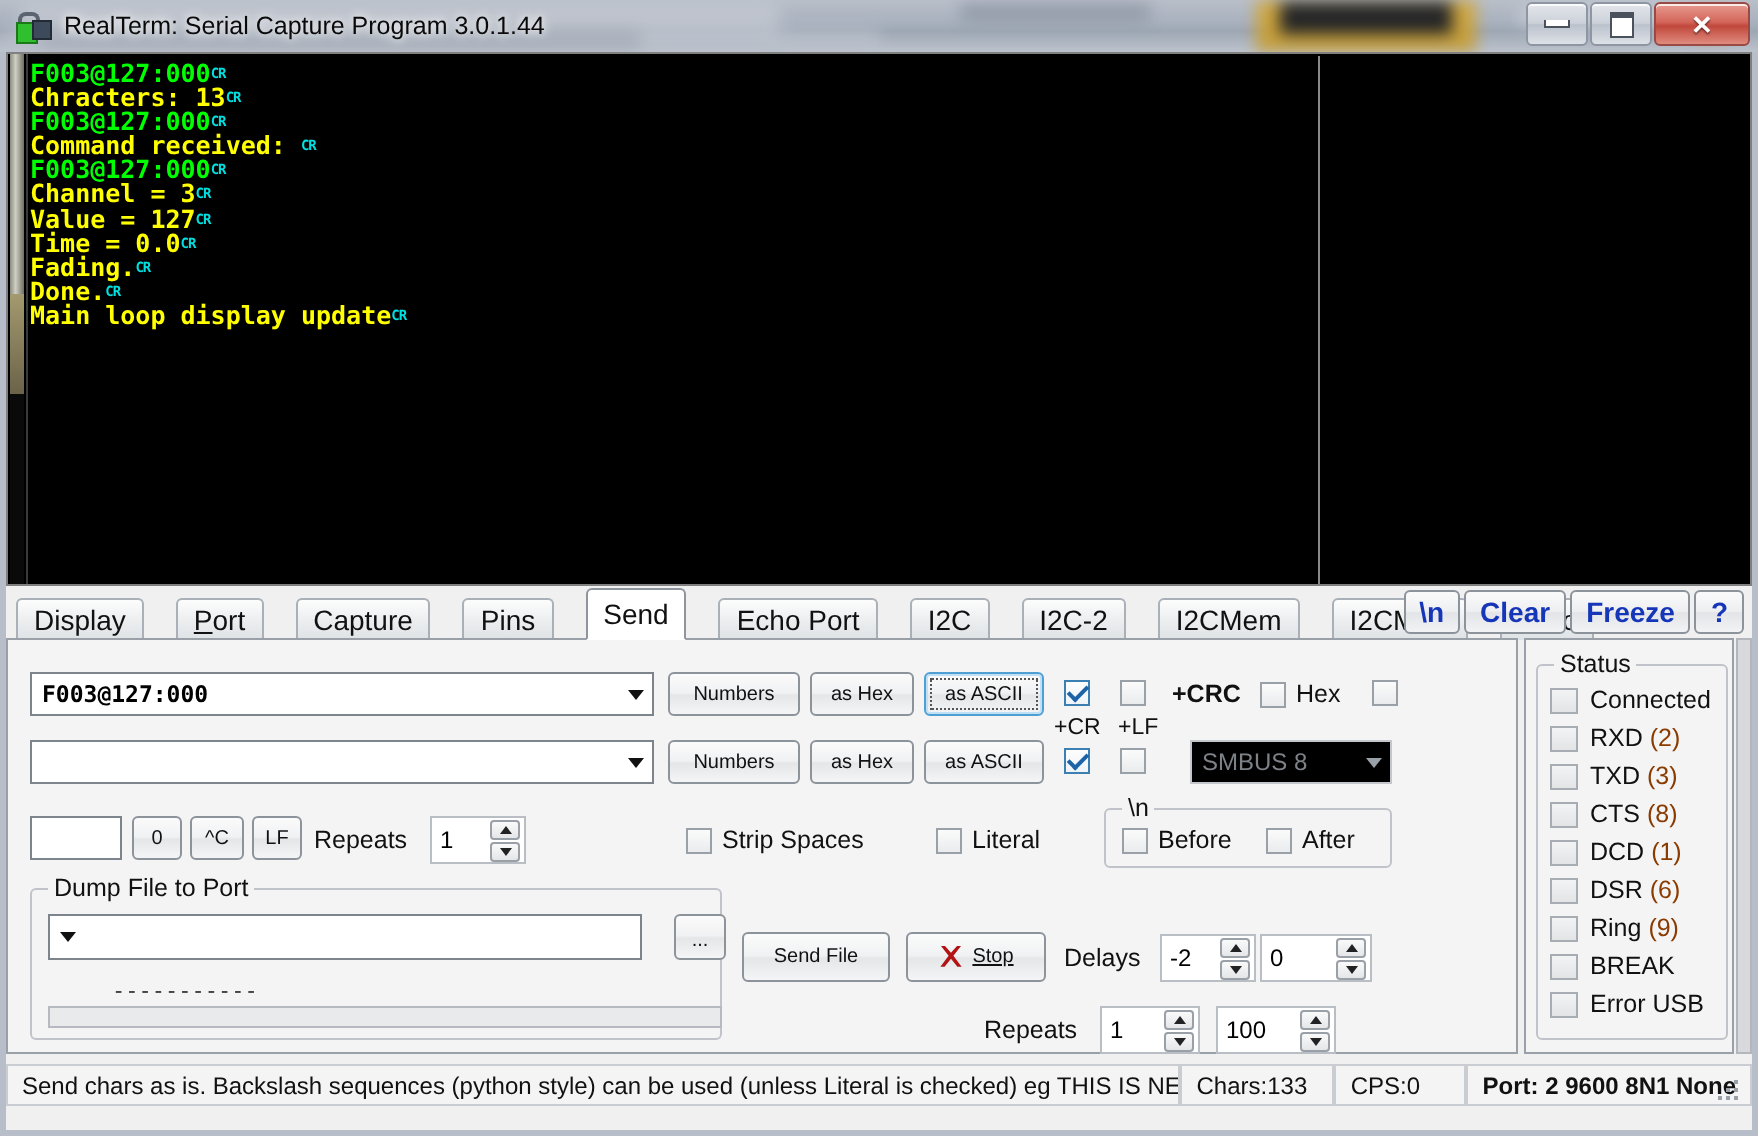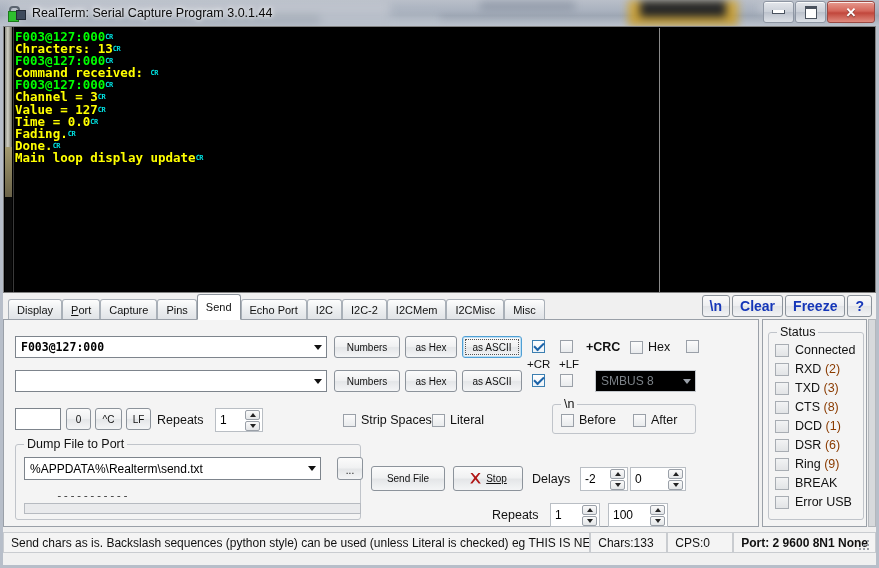--- a/index.html
+++ b/index.html
@@ -87,25 +87,25 @@
   .cr{
     display:inline-block;color:#00e0e0;font-size:7px;font-weight:bold;
     vertical-align:2px;letter-spacing:-.5px;font-family:"DejaVu Sans Mono",monospace;
   }
   .colmark{position:absolute;left:655px;top:1px;width:1px;height:264px;background:#8a8a8a;}
 
   
   .tabbar{position:absolute;left:3px;top:294px;width:873px;height:26px;}
   .tabs{position:absolute;left:5px;top:0;display:flex;align-items:flex-end;height:26px;}
   .tab{
-    height:21px;line-height:21px;padding:0 8px;margin-right:0px;
+    height:21px;line-height:21px;padding:0 8px;margin-right:16px;
     background:linear-gradient(180deg,#fdfdfd 0%,#eceef0 50%,#dfe2e6 100%);
     border:1px solid #a9b0b8;border-bottom:none;
     border-radius:3px 3px 0 0;
-    font-size:11px;color:#111;white-space:nowrap;box-sizing:border-box;
+    font-size:14px;color:#111;white-space:nowrap;box-sizing:border-box;
   }
   .tab.active{
     height:26px;line-height:25px;background:#fff;border-color:#8e959d;
     border-bottom:1px solid #fff;z-index:3;position:relative;font-weight:normal;
   }
   .tab u{text-decoration:underline;}
   .topbtns{position:absolute;right:4px;top:1px;display:flex;gap:2px;}
   .topbtn{
     height:22px;line-height:20px;padding:0 7px;
     background:linear-gradient(180deg,#fafafa 0%,#eeefF1 48%,#e2e4e7 52%,#f2f3f5 100%);
@@ -367,21 +367,21 @@
           <div class="sbtn">
             <i class="sdn"></i>
           </div>
         </div>
     </div>
 
     <div class="cbx" style="left:339px;top:93px;">
       <div class="box"></div>
       <div class="lbl">Strip Spaces</div>
     </div>
-    <div class="cbx" style="left:428px;top:93px;">
+    <div class="cbx" style="left:464px;top:93px;">
       <div class="box"></div>
       <div class="lbl">Literal</div>
     </div>
 
     <div class="grp" style="left:548px;top:84px;width:144px;height:30px;">
       <div class="cap">\n</div>
       <div class="cbx" style="left:8px;top:8px;">
         <div class="box"></div>
         <div class="lbl">Before</div>
       </div>
@@ -389,21 +389,20 @@
         <div class="box"></div>
         <div class="lbl">After</div>
       </div>
     </div>
 
     <div class="grp" style="left:11px;top:124px;width:346px;height:76px;">
       <div class="cap">
         <span>Dump File to Port</span>
       </div>
       <div class="combo" style="left:8px;top:12px;width:297px;height:23px;">
-        <div class="val">%APPDATA%\Realterm\send.txt</div>
         <div class="arrow">
             <div class="caret"></div>
           </div>
       </div>
       <div class="btn" style="left:321px;top:12px;width:26px;height:23px;align-items:flex-end;padding-bottom:3px;">
         <span>...</span>
       </div>
       <div class="plain" style="left:40px;top:44px;font-family:'DejaVu Sans Mono',monospace;font-size:11px;color:#333;">-----------</div>
       <div style="position:absolute;left:8px;top:58px;width:337px;height:11px;background:#e9eaec;border:1px solid #b6bac0;box-sizing:border-box;"></div>
     </div>

